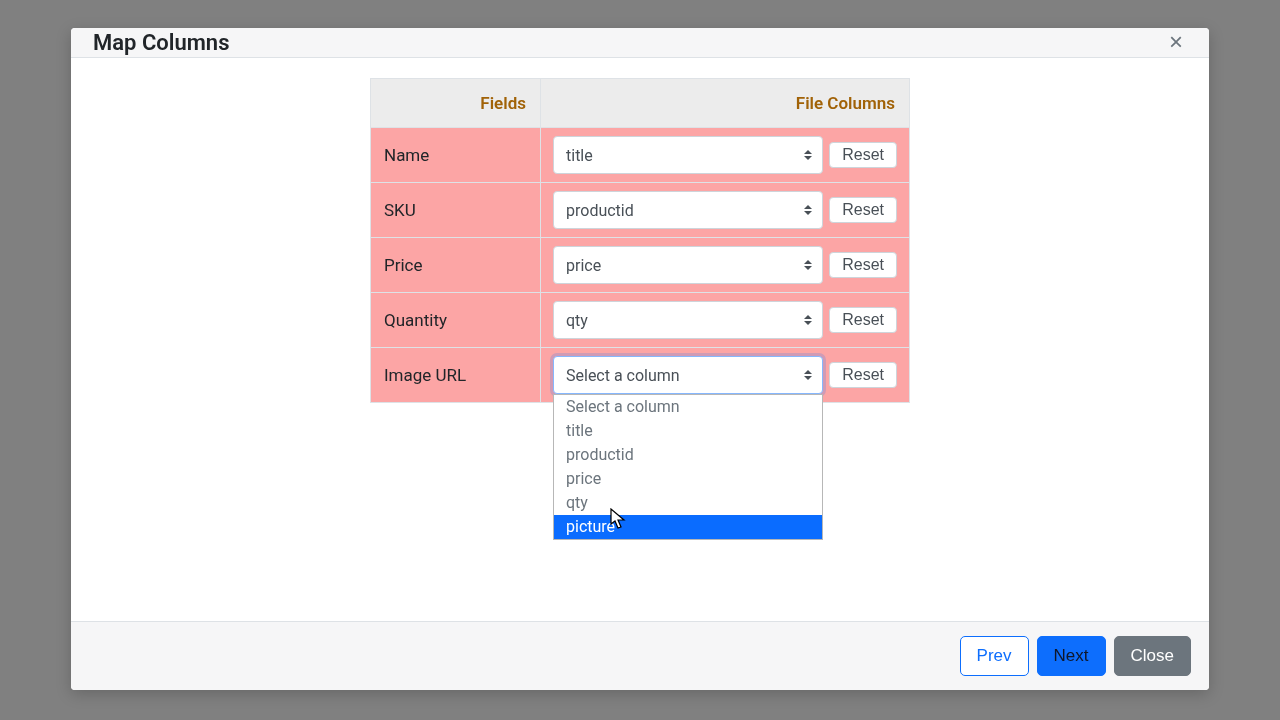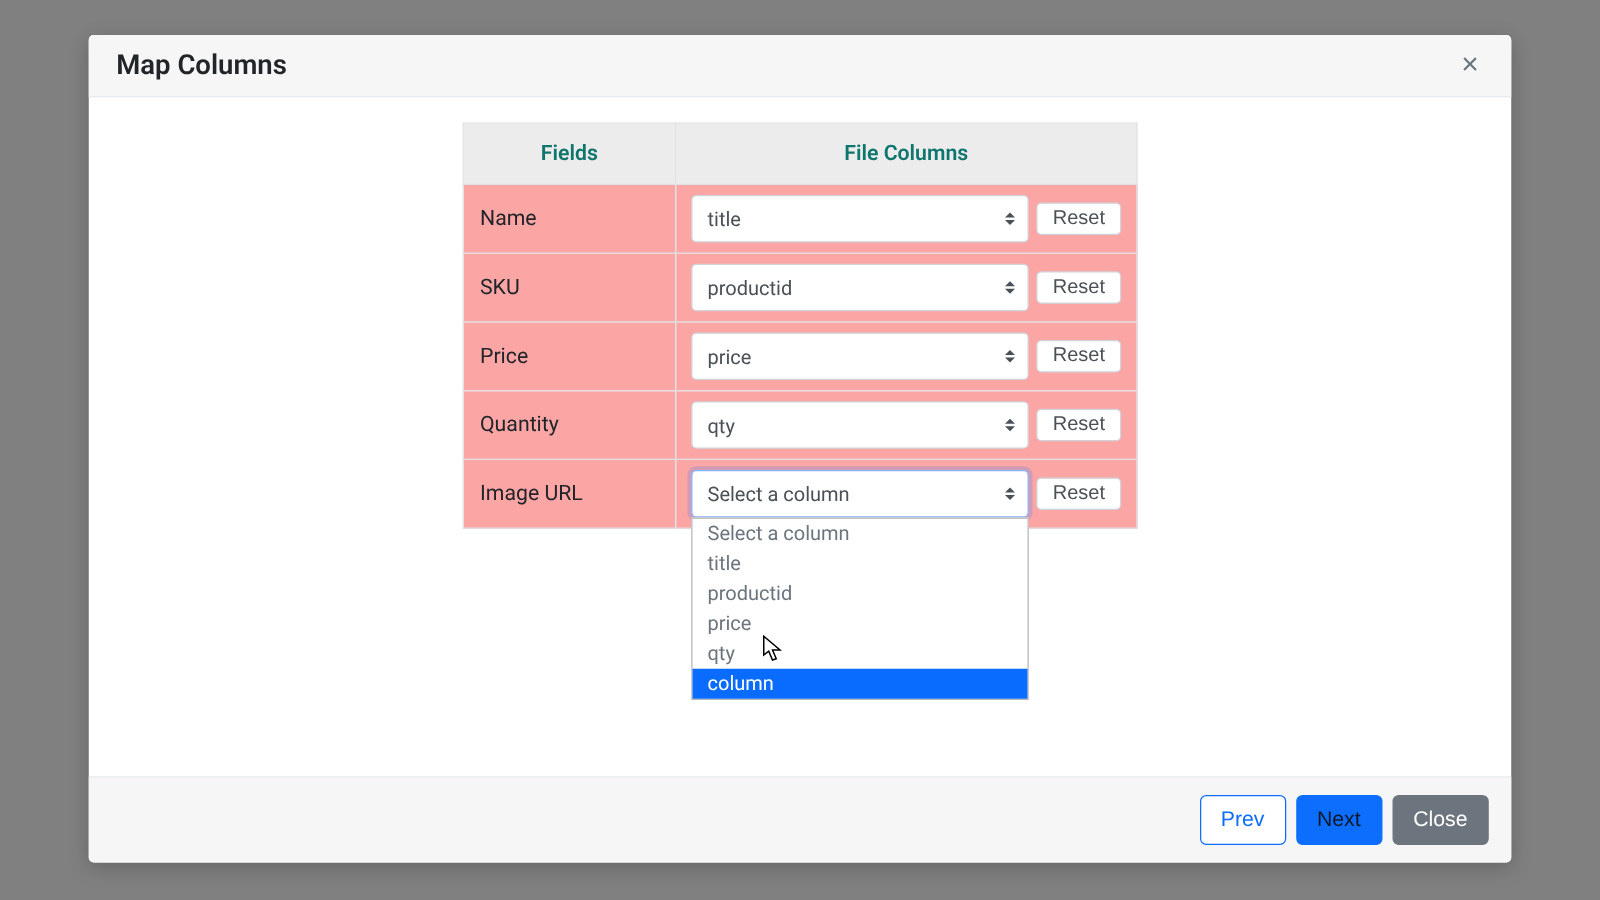--- a/index.html
+++ b/index.html
@@ -17,21 +17,21 @@
     left: 71px;
     width: 1138px;
     height: 662px;
     background: #fff;
     border-radius: 4px;
     box-shadow: 0 4px 16px rgba(0,0,0,0.2);
     display: flex;
     flex-direction: column;
   }
   .modal-header {
-    padding: 12px 22px;
+    padding: 2px 22px;
     border-bottom: 1px solid #dee2e6;
     display: flex;
     justify-content: space-between;
     align-items: flex-start;
     background: #f6f6f7;
     border-radius: 4px 4px 0 0;
   }
   .modal-title {
     font-size: 22px;
     font-weight: 600;
@@ -54,25 +54,25 @@
     align-items: flex-start;
     position: relative;
   }
   .map-table {
     border-collapse: collapse;
     width: 540px;
   }
   .map-table th {
     background: #ececec;
     border: 1px solid #dee2e6;
-    text-align: center;
+    text-align: right;
     padding: 14px 14px;
     font-weight: 600;
     font-size: 17px;
-    color: #0f766e;
+    color: #a16207;
   }
   .map-table td {
     border: 1px solid #dee2e6;
     border-top: none;
     padding: 8px 12px;
     font-size: 17px;
     color: #212529;
     vertical-align: middle;
     background: #fca5a5;
   }
@@ -275,21 +275,21 @@
                 <div class="select-control focused">
                   <span>Select a column</span>
                   <span class="select-caret"></span>
                 </div>
                 <div class="dropdown">
                   <div class="dropdown-option">Select a column</div>
                   <div class="dropdown-option">title</div>
                   <div class="dropdown-option">productid</div>
                   <div class="dropdown-option">price</div>
                   <div class="dropdown-option">qty</div>
-                  <div class="dropdown-option highlighted">column</div>
+                  <div class="dropdown-option highlighted">picture</div>
                 </div>
               </div>
               <button class="reset-btn">Reset</button>
             </div>
           </td>
         </tr>
       </tbody>
     </table>
   </div>
 

